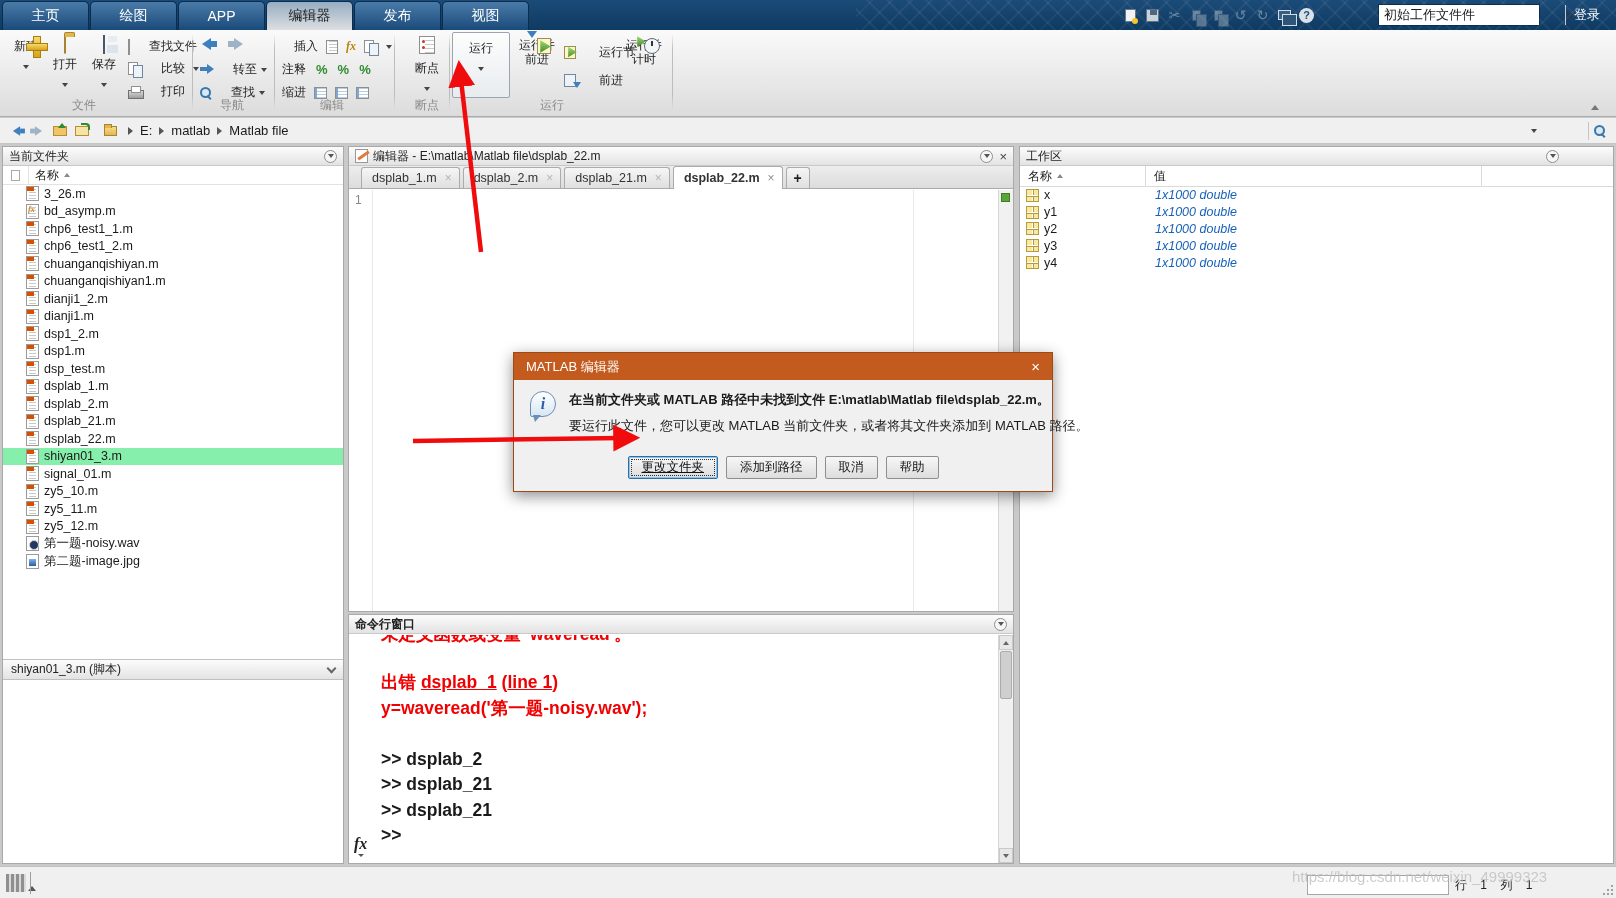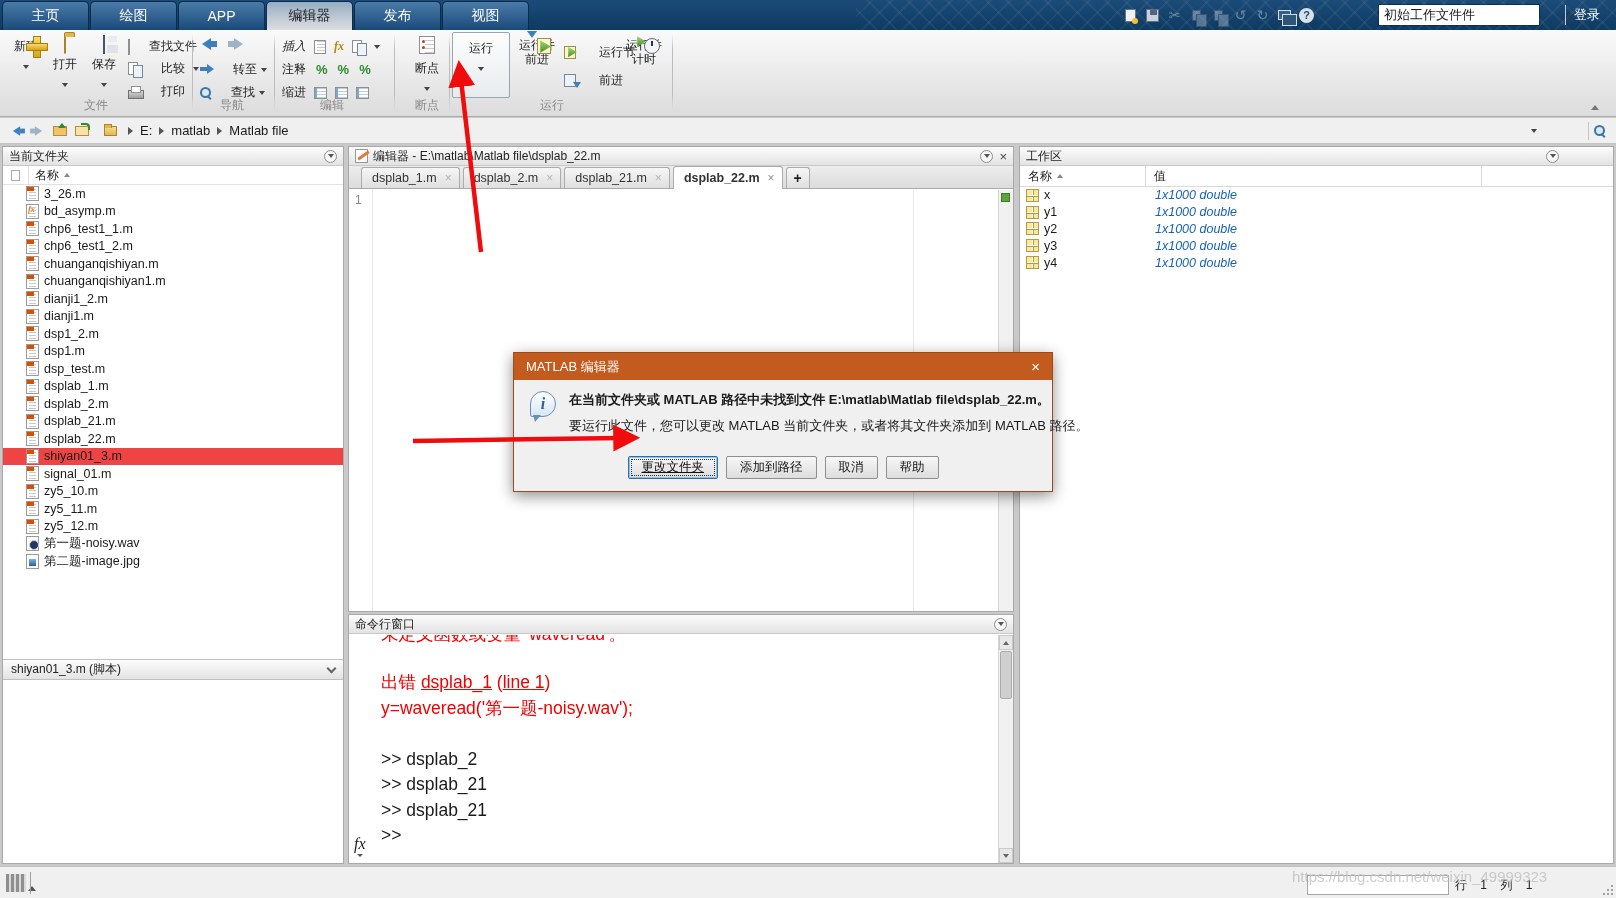--- a/index.html
+++ b/index.html
@@ -136,21 +136,21 @@
   .hdr-spacer { flex:1; }
 
   
   .colhdr { height:19px; border-bottom:1px solid #E2E2E2; display:flex; align-items:center; font-size:12px; color:#222; }
   .colhdr .iconcell { width:26px; border-right:1px solid #E2E2E2; height:100%; display:flex; align-items:center; justify-content:center; }
   .colhdr .namecell { padding-left:6px; display:flex; align-items:center; }
   .sort-up { width:0; height:0; border-left:3.5px solid transparent; border-right:3.5px solid transparent; border-bottom:4px solid #888; margin-left:5px; }
   .mini-page { width:9px; height:11px; background:#FFF; border:1px solid #AAAAAA; }
   .file-list { font-size:12.5px; color:#1A1A1A; }
   .file-row { height:17.5px; display:flex; align-items:center; padding-left:23px; cursor:default; }
-  .file-row.selected { background:#ef4444; }
+  .file-row.selected { background:#86efac; }
   .fname { margin-left:5px; white-space:nowrap; }
   .ficon { width:13px; height:15px; position:relative; flex:none; }
   .ficon.script,.ficon.function { background:#FFF; border:1px solid #9A9A9A;
     background-image:linear-gradient(#C9C9C9 1px,transparent 1px); background-size:7px 3px; background-position:2px 5px; background-repeat:repeat-y; }
   .ficon.script::before { content:""; position:absolute; left:0; top:0; width:7px; height:4px; background:#D94F00; }
   .ficon.function::after { content:"fx"; position:absolute; left:1px; top:0px; font-size:8px; font-style:italic; font-family:"Liberation Serif",serif; color:#C8862A; font-weight:bold; }
   .ficon.image { background:#FFF; border:1px solid #9A9A9A; }
   .ficon.image::after { content:""; position:absolute; left:2px; top:4px; width:7px; height:7px; background:linear-gradient(#7FB2E5,#2B5F9E); }
   .ficon.audio { background:#FFF; border:1px solid #9A9A9A; }
   .ficon.audio::after { content:""; position:absolute; left:2px; top:3px; width:8px; height:8px; border-radius:50%; background:#1F3864; border:1px solid #D0D0D0; }
@@ -310,21 +310,21 @@
     <div class="rib-small" style="left:128px; top:30px;">
       <span class="ic-two-docs"></span>
       <span class="txt">比较</span>
       <span class="caret" style="margin-left:8px;"></span>
     </div>
     <div class="rib-small" style="left:128px; top:53px;">
       <span class="ic-printer"></span>
       <span class="txt">打印</span>
       <span class="caret" style="margin-left:18px;"></span>
     </div>
-    <div class="group-label" style="left:56px;margin-top:32px;">文件</div>
+    <div class="group-label" style="left:44px;margin-top:32px;">文件</div>
     <div class="rib-sep" style="left:192px;"></div>
 
     <div class="rib-small" style="left:202px; top:8px;">
       <span class="ic-arrow-left"></span>
     </div>
     <div class="rib-small" style="left:234px; top:8px;">
       <span class="ic-arrow-right"></span>
     </div>
     <div class="rib-small" style="left:200px; top:31px;">
       <span class="ic-goto"></span>
@@ -333,21 +333,21 @@
     </div>
     <div class="rib-small" style="left:200px; top:54px;">
       <span class="ic-mag"></span>
       <span class="txt">查找</span>
       <span class="caret"></span>
     </div>
     <div class="group-label" style="left:192px;">导航</div>
     <div class="rib-sep" style="left:274px;"></div>
 
     <div class="rib-small" style="left:282px; top:8px;">
-      <span class="txt" style="margin-left:0;font-style:italic;">插入</span>
+      <span class="txt" style="margin-left:12px;">插入</span>
       <span class="ic-doc" style="margin-left:8px;"></span>
       <span class="ic-fx" style="margin-left:8px;">fx</span>
       <span class="ic-two-docs" style="margin-left:8px;"></span>
       <span class="caret" style="margin-left:8px;"></span>
     </div>
     <div class="rib-small" style="left:282px; top:31px;">
       <span class="txt" style="margin-left:0;">注释</span>
       <span class="ic-percent" style="margin-left:10px;">%</span>
       <span class="ic-percent" style="margin-left:10px;">%</span>
       <span class="ic-percent" style="margin-left:10px;">%</span>
@@ -590,21 +590,21 @@
     </div>
     <div class="ed-body">
       <div class="gutter"><span>1</span></div>
       <div class="ed-guide"></div>
       <div class="ed-scrollcol">
         <span class="lint-ok"></span>
       </div>
     </div>
   </div>
 
-  <div class="panel" style="left:348px; top:614px; width:666px; height:250px;">
+  <div class="panel" style="left:348px; top:614px; width:666px; height:250px;font-weight:bold;">
     <div class="panel-header">
       <span>命令行窗口</span>
       <span class="hdr-spacer"></span>
       <span class="panel-menu">
           <span class="caret"></span>
         </span>
     </div>
     <div class="cmd-body">
       <div class="cmd-lines"><div class="cmd-clip"><span class="inner err">未定义函数或变量 'waveread'。</span></div><div class="cmd-line first-after-clip err"><span>出错 </span><span class="link">dsplab_1</span><span> (</span><span class="link">line 1</span><span>)</span></div><div class="cmd-line err">y=waveread('第一题-noisy.wav');</div><div class="cmd-line">&nbsp;</div><div class="cmd-line cmd">&gt;&gt; dsplab_2</div><div class="cmd-line cmd">&gt;&gt; dsplab_21</div><div class="cmd-line cmd">&gt;&gt; dsplab_21</div><div class="cmd-line cmd">&gt;&gt; </div></div>
       <span class="cmd-fx">fx</span>

